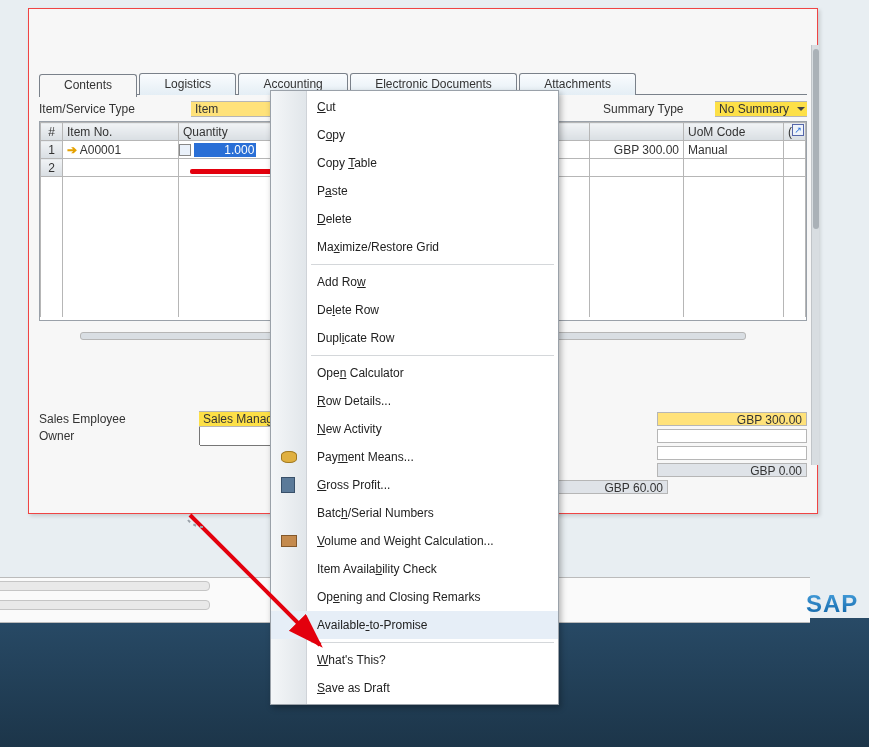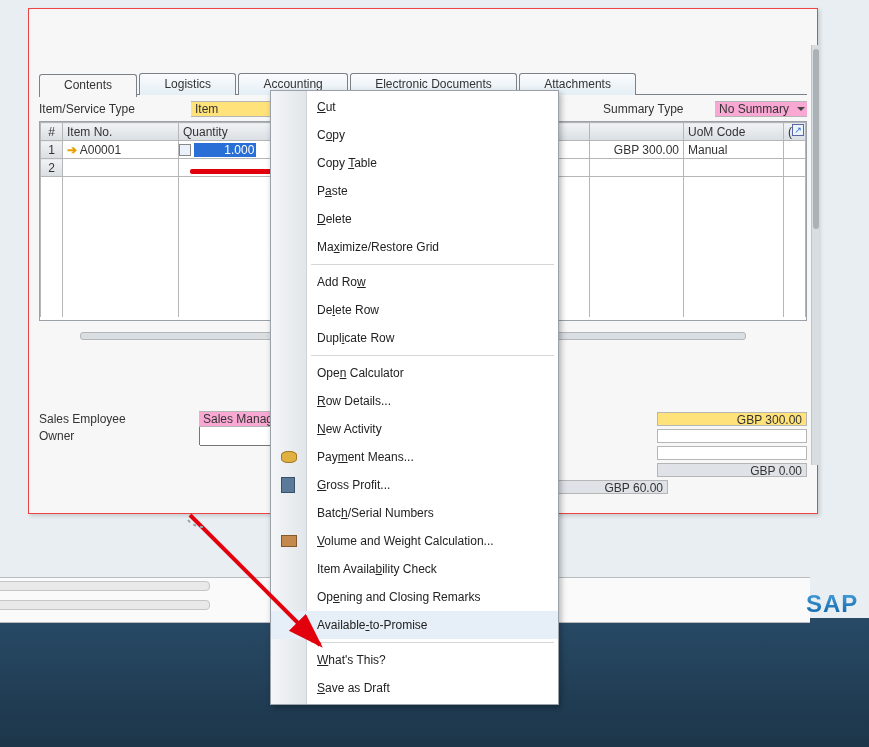--- a/index.html
+++ b/index.html
@@ -28,21 +28,21 @@
   .tab.active { background: #f7f7f7; position: relative; top: 1px; padding-bottom: 5px; }
 
   
   .subrow { display: flex; align-items: center; margin: 6px 10px 0 10px; gap: 12px; }
   .subrow .lbl { width: 140px; font-size: 12px; }
   .dropdown {
     display: inline-flex; align-items: center;
     border-top: 1px solid #b6b6b6; border-bottom: 1px solid #b6b6b6;
     background:#ffe27a; height:16px; font-size:12px; padding: 0 14px 0 4px; position: relative;
   }
-  .dropdown.white { background:#f9a8d4; }
+  .dropdown.white { background:#fde047; }
   .dropdown .tri { position:absolute; right:2px; top:5px; width:0;height:0;border-left:4px solid transparent;border-right:4px solid transparent;border-top:4px solid #444; }
 
   
   .grid { margin: 4px 10px 0 10px; height: 200px; border:1px solid #9aa1a9; position:relative; background:#fff; }
   .grid table { border-collapse: collapse; width: 100%; table-layout:fixed; }
   .grid th, .grid td { border:1px solid #b6b6b6; font-size:12px; height:18px; text-align:left; padding:0 4px; overflow:hidden; white-space:nowrap; }
   .grid th { background: linear-gradient(#f1f3f5,#d9dee3); font-weight:normal; }
   .grid .rownum { width:22px; text-align:center; background: linear-gradient(#f1f3f5,#d9dee3); }
   .grid .qty-sel { background:#2a6fd6; color:#fff; text-align:right; }
   .calc-icon { display:inline-block; width:12px; height:12px; border:1px solid #888; background:#eaf1fa; vertical-align:middle; }

